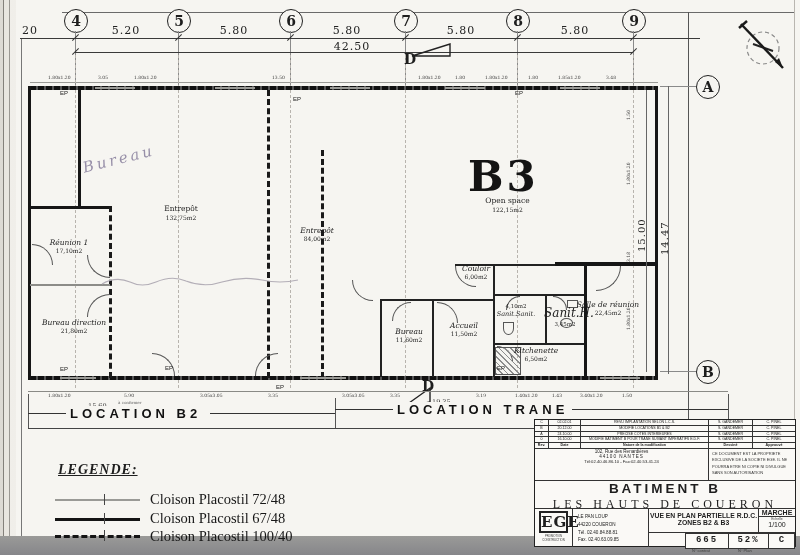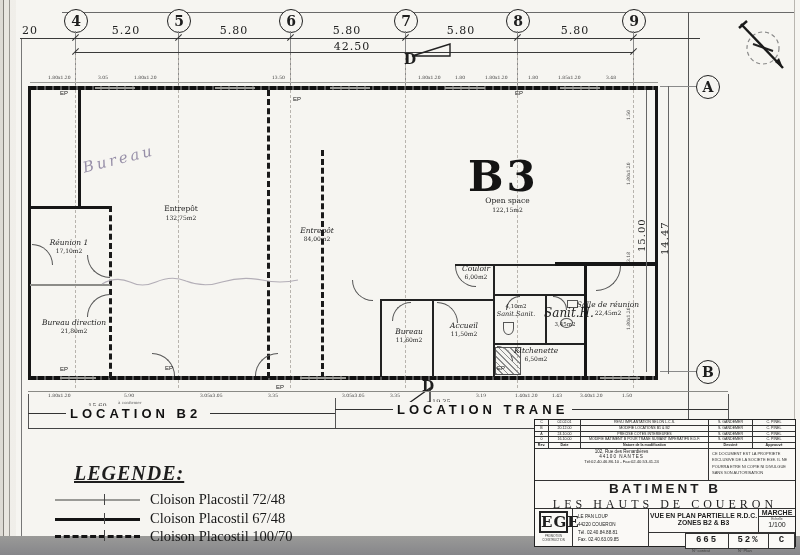--- a/index.html
+++ b/index.html
@@ -270,30 +270,30 @@
   <div class="ln" style="left:210px;top:413px;width:125px;height:1px;background:#333;"></div>
   <div class="ln" style="left:335px;top:409px;width:58px;height:1px;background:#333;"></div>
   <div class="ln" style="left:522px;top:409px;width:206px;height:1px;background:#333;"></div>
 
   <div class="tinydim" style="left:88px;top:402px;font-size:6.5px;">15,60</div>
   <div class="tinydim" style="left:118px;top:400px;font-size:4px;color:#666;">à confirmer</div>
   <div class="tinydim" style="left:432px;top:398px;font-size:6.5px;">19,35</div>
   <div class="loc" style="left:66px;top:406px;">LOCATION B2</div>
   <div class="loc" style="left:393px;top:402px;">LOCATION TRANE</div>
 
-  <div class="a" style="left:74px;top:462px;font-size:20px;font-weight:bold;font-style:italic;text-decoration:underline;letter-spacing:1px;font-family:'Liberation Serif',serif;">LEGENDE:</div>
+  <div class="a" style="left:58px;top:462px;font-size:14px;font-weight:bold;font-style:italic;text-decoration:underline;letter-spacing:1px;font-family:'Liberation Serif',serif;">LEGENDE:</div>
   <div class="leg-line" style="left:55px;top:499px;width:85px;height:2px;background:#9a9a96;"></div>
   <div class="leg-line" style="left:55px;top:518px;width:85px;height:3px;background:#141414;"></div>
   <div class="leg-line" style="left:55px;top:535px;width:85px;height:0;border-top:3px dashed #141414;z-index:6;"></div>
   <div class="ln" style="left:104px;top:494px;width:1px;height:11px;background:#444;"></div>
   <div class="ln" style="left:104px;top:513px;width:1px;height:11px;background:#444;"></div>
   <div class="ln" style="left:104px;top:530px;width:1px;height:11px;background:#444;z-index:6;"></div>
   <div class="leg-lbl" style="left:150px;top:491px;">Cloison Placostil 72/48</div>
   <div class="leg-lbl" style="left:150px;top:510px;">Cloison Placostil 67/48</div>
-  <div class="leg-lbl" style="left:150px;top:528px;z-index:6;">Cloison Placostil 100/70</div>
+  <div class="leg-lbl" style="left:150px;top:528px;z-index:6;">Cloison Placostil 100/40</div>
 
   <div class="tb sans" style="left:534px;top:419px;width:262px;height:128px;z-index:5;">
 
     <div style="position:absolute;left:0;top:0;width:260px;height:29px;font-size:3.6px;color:#222;">
       <div style="display:flex;height:5.8px;">
         <div class="tb-cell" style="width:14px;text-align:center;">C</div>
         <div class="tb-cell" style="width:32px;text-align:center;">02.02.01</div>
         <div class="tb-cell" style="width:128px;text-align:center;">REVU IMPLANTATION SELON L.C.S.</div>
         <div class="tb-cell" style="width:44px;text-align:center;">S. GANDEMER</div>
         <div class="tb-cell" style="width:42px;text-align:center;border-right:0;">C. PINEL</div>

